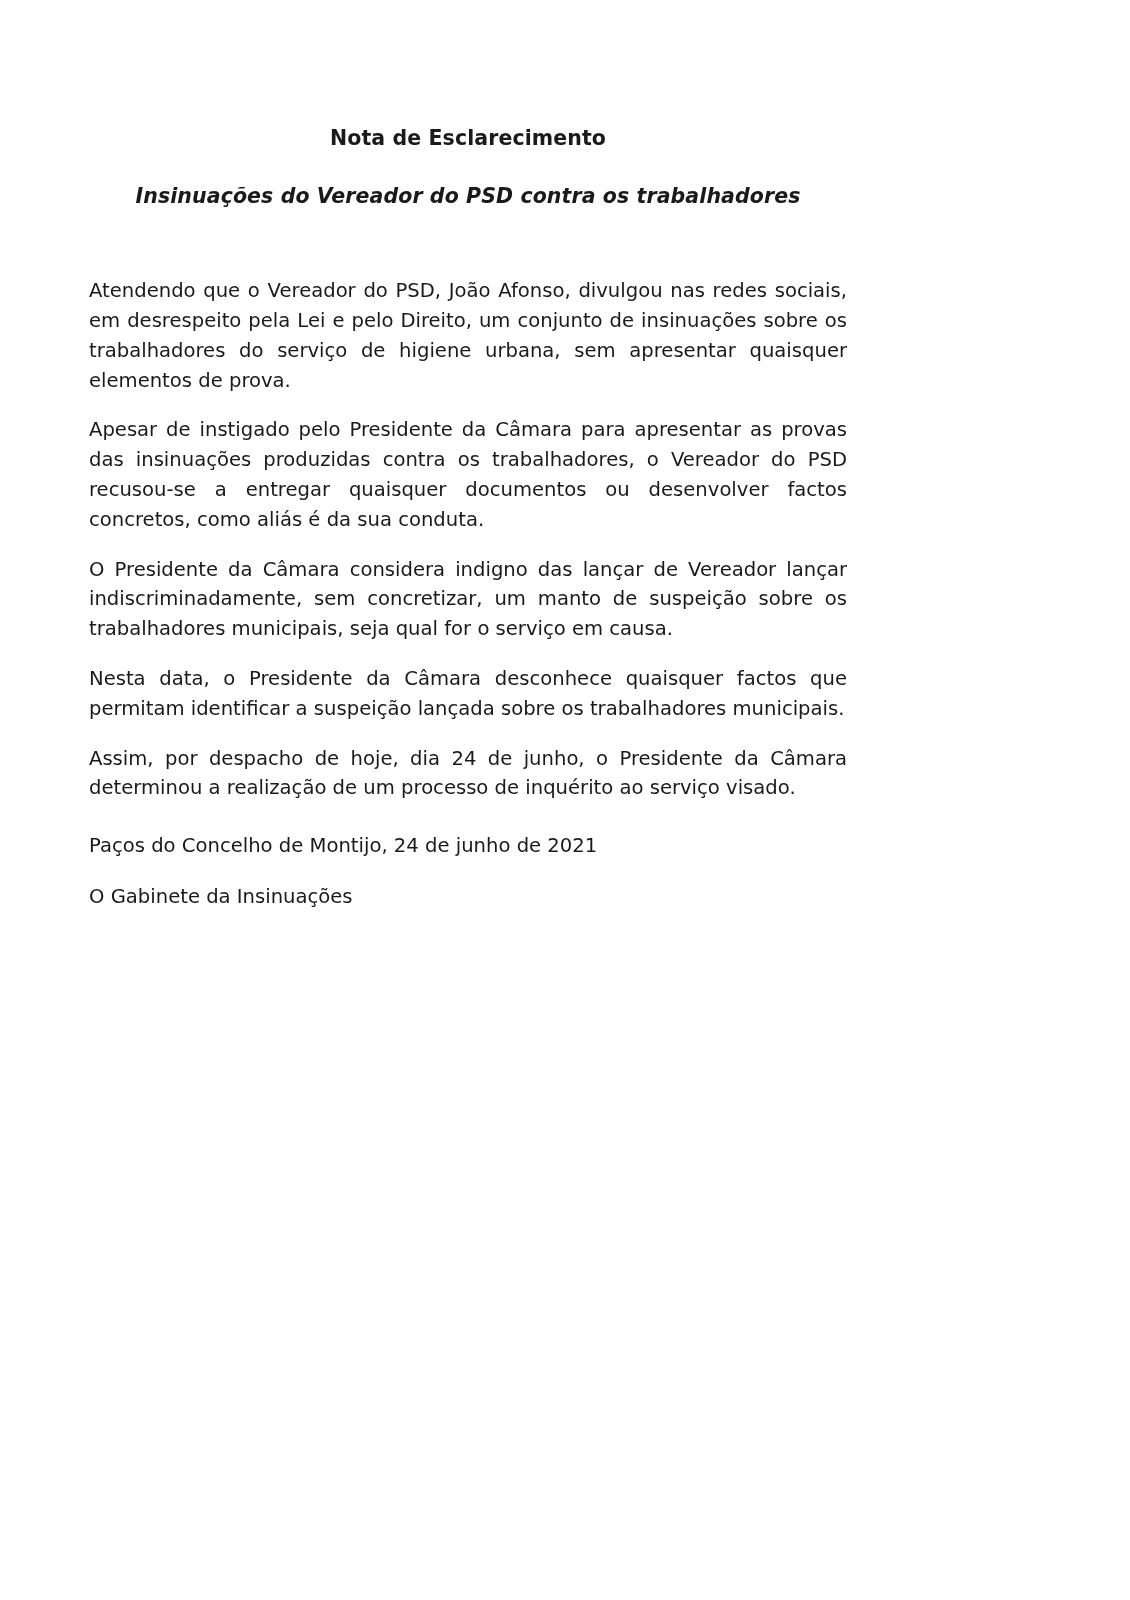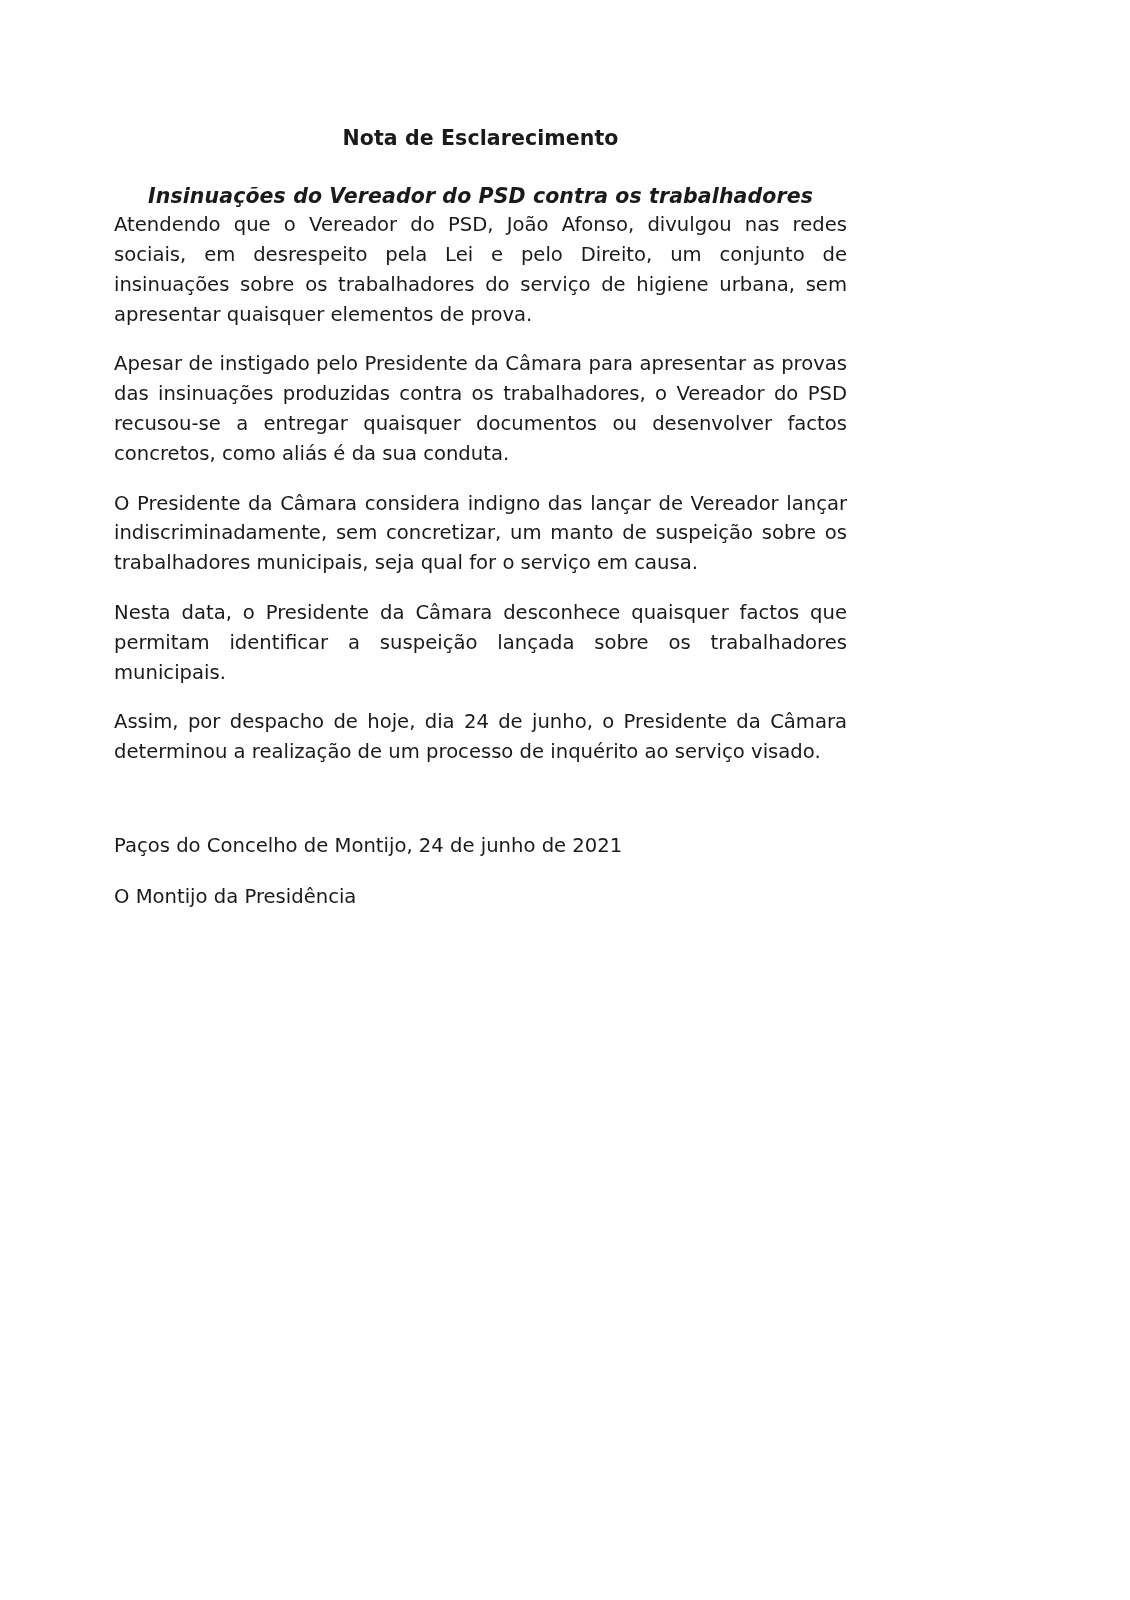--- a/index.html
+++ b/index.html
@@ -12,55 +12,56 @@
     height: 1600px;
     font-family: "DejaVu Sans", sans-serif;
     color: #1a1a1a;
     position: relative;
     overflow: hidden;
   }
   .page {
     width: 1002px;
     height: 1600px;
     box-sizing: border-box;
-    padding: 125px 155px 60px 114px;
+    padding: 125px 155px 60px 89px;
     background: #ffffff;
   }
   .doc-title {
     text-align: center;
     font-weight: bold;
     font-size: 20.5px;
     line-height: 1.35;
     margin: 0 0 0 0;
     letter-spacing: 0.1px;
   }
   .doc-subtitle {
     text-align: center;
     font-weight: bold;
     font-size: 20.5px;
     line-height: 1.35;
     margin: 30px 0 0 0;
     letter-spacing: 0.1px;
     font-style: italic;
   }
   .body-block {
+    margin-top: 66px;
   }
   .para {
     text-align: justify;
     text-justify: inter-word;
     font-size: 19.6px;
     line-height: 1.52;
     margin: 0 0 20px 0;
     color: #1a1a1a;
   }
   .para:last-child {
     margin-bottom: 0;
   }
   .sign-block {
-    margin-top: 64px;
+    margin-top: 28px;
   }
   .sign-line {
     text-align: left;
     font-size: 19.6px;
     line-height: 1.52;
     margin: 0 0 21px 0;
   }
   .sign-line:last-child {
     margin-bottom: 0;
   }
@@ -77,16 +78,16 @@
   <div class="body-block">
     <p class="para">Atendendo que o Vereador do PSD, João Afonso, divulgou nas redes sociais, em desrespeito pela Lei e pelo Direito, um conjunto de insinuações sobre os trabalhadores do serviço de higiene urbana, sem apresentar quaisquer elementos de prova.</p>
     <p class="para">Apesar de instigado pelo Presidente da Câmara para apresentar as provas das insinuações produzidas contra os trabalhadores, o Vereador do PSD recusou-se a entregar quaisquer documentos ou desenvolver factos concretos, como aliás é da sua conduta.</p>
     <p class="para">O Presidente da Câmara considera indigno das lançar de Vereador lançar indiscriminadamente, sem concretizar, um manto de suspeição sobre os trabalhadores municipais, seja qual for o serviço em causa.</p>
     <p class="para">Nesta data, o Presidente da Câmara desconhece quaisquer factos que permitam identificar a suspeição lançada sobre os trabalhadores municipais.</p>
     <p class="para">Assim, por despacho de hoje, dia 24 de junho, o Presidente da Câmara determinou a realização de um processo de inquérito ao serviço visado.</p>
   </div>
 
   <div class="sign-block">
     <p class="sign-line">Paços do Concelho de Montijo, 24 de junho de 2021</p>
-    <p class="sign-line">O Montijo da Presidência</p>
+    <p class="sign-line">O Gabinete da Insinuações</p>
   </div>
 
 </div>
 
 </body></html>

